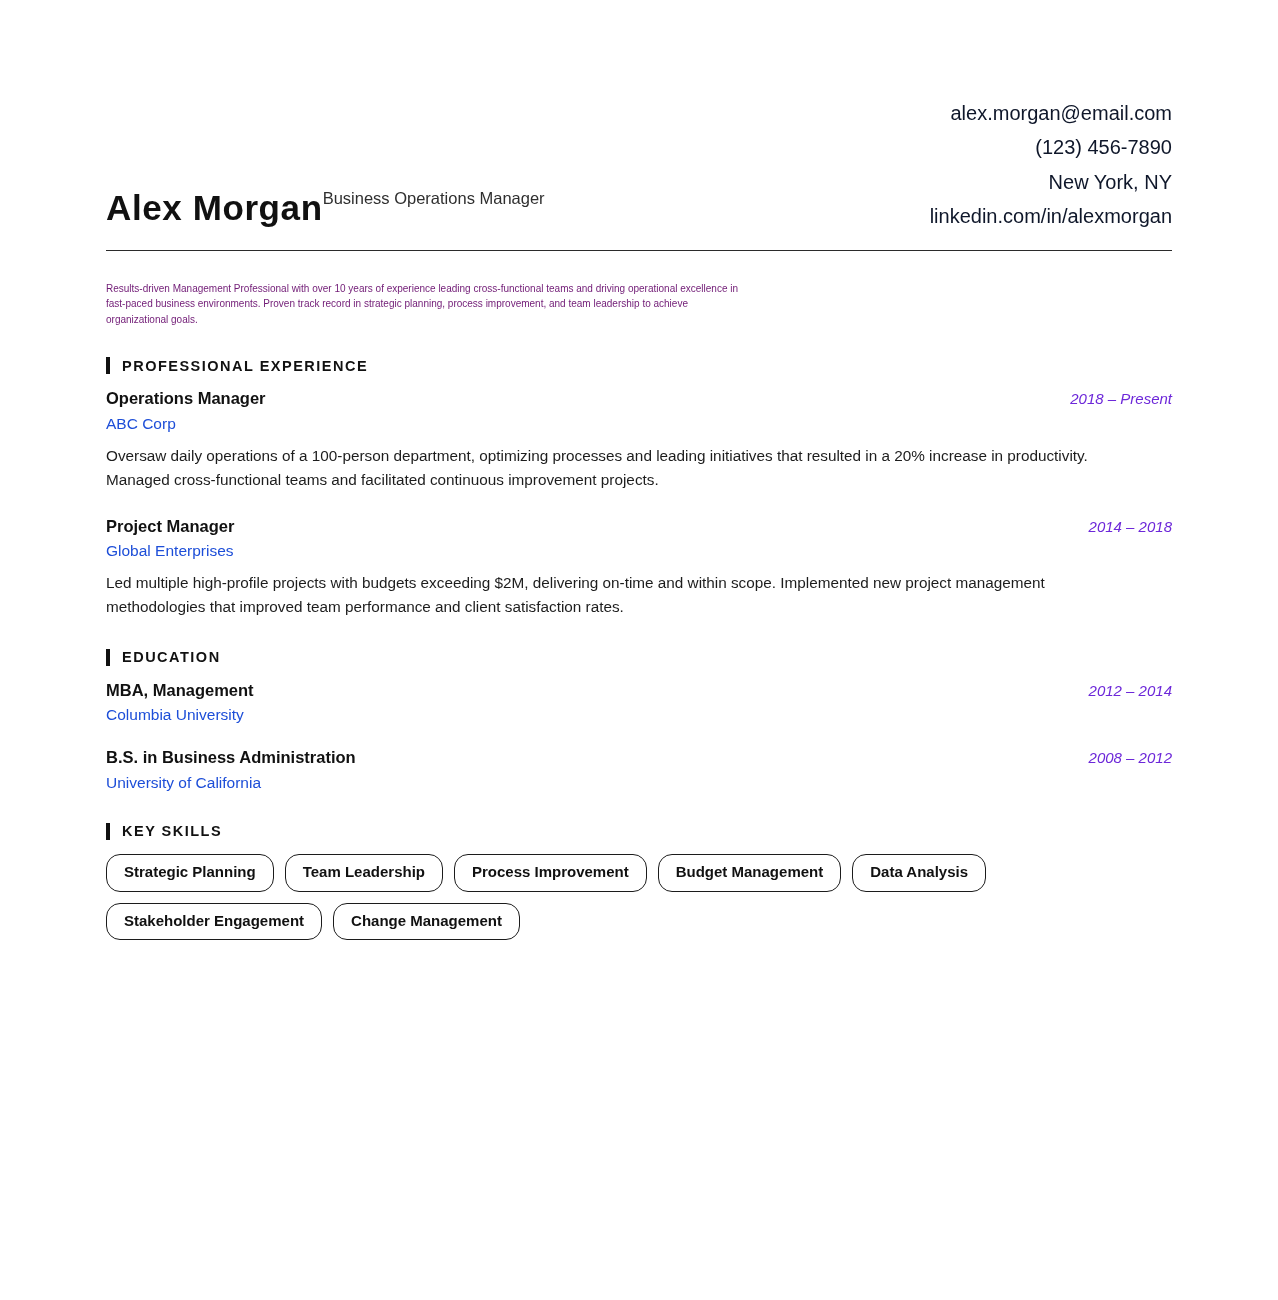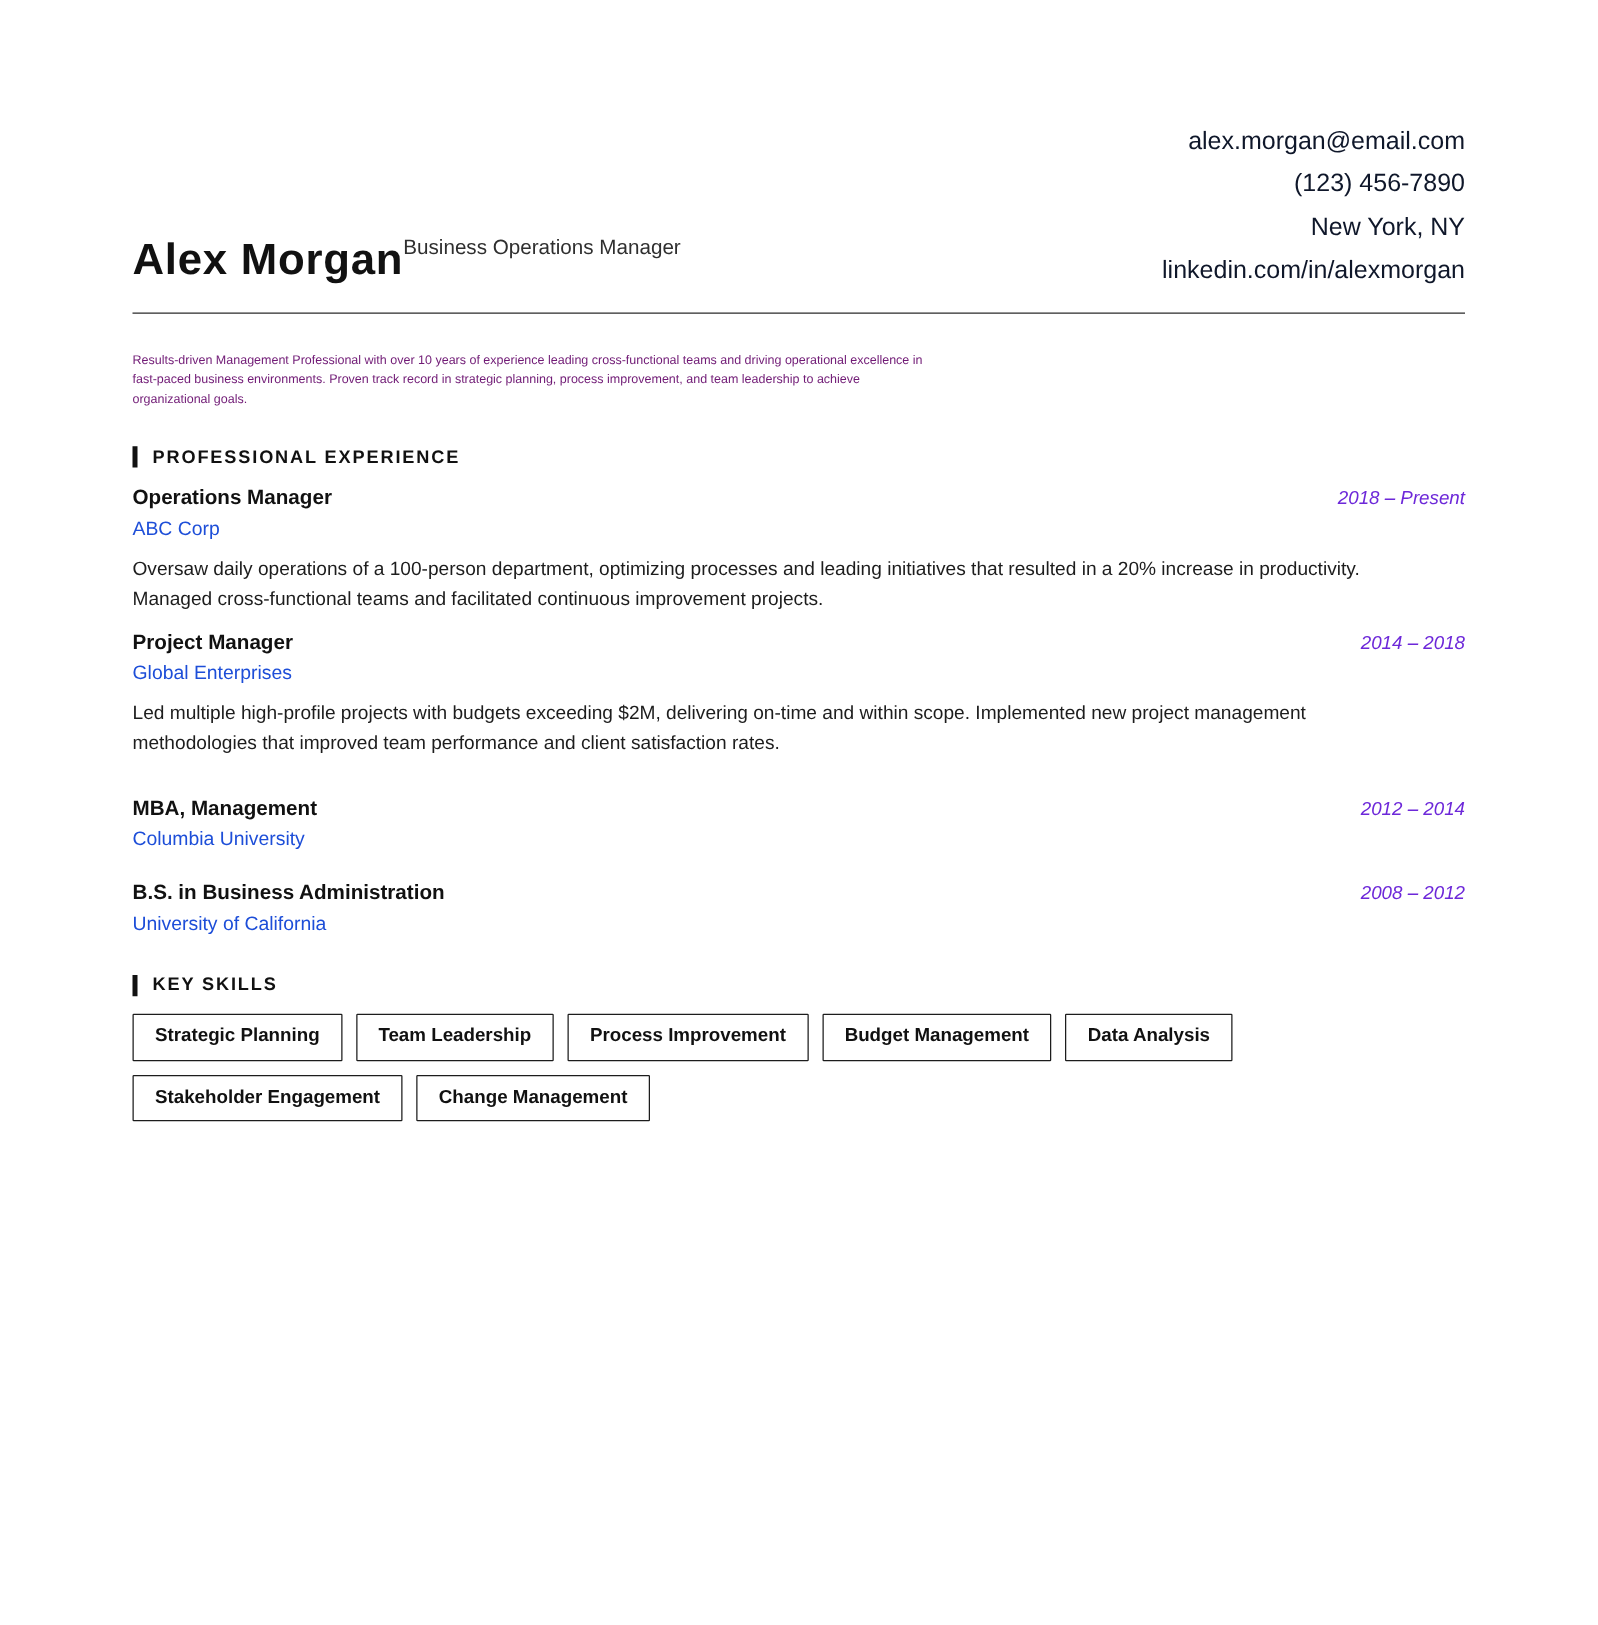--- a/index.html
+++ b/index.html
@@ -82,21 +82,21 @@
   }
 
   .summary-text {
     font-size: 10px;
     line-height: 1.56;
     color: #701a75;
     max-width: 640px;
   }
 
   
-  .entry { margin-bottom: 12px; }
+  .entry { margin-bottom: 24px; }
   .entry:last-child { margin-bottom: 16px; }
   .entry-top {
     display: flex;
     align-items: baseline;
     justify-content: space-between;
   }
   .entry-title {
     font-size: 16.5px;
     font-weight: bold;
     color: #111111;
@@ -128,21 +128,21 @@
 
   
   .skills {
     display: flex;
     flex-wrap: wrap;
     gap: 11px;
     max-width: 1068px;
   }
   .skill {
     border: 1.4px solid #1c1c1c;
-    border-radius: 1px;
+    border-radius: 14px;
     padding: 9px 17px 10px 17px;
     font-size: 15px;
     font-weight: bold;
     color: #111111;
     background: #ffffff;
     line-height: 1.1;
     white-space: nowrap;
   }
 </style>
 </head>
@@ -186,20 +186,24 @@
       <div class="entry-top">
         <span class="entry-title">Project Manager</span>
         <span class="entry-dates">2014 – 2018</span>
       </div>
       <div class="entry-org">Global Enterprises</div>
       <div class="entry-desc">Led multiple high-profile projects with budgets exceeding $2M, delivering on-time and within scope. Implemented new project management methodologies that improved team performance and client satisfaction rates.</div>
     </div>
   </div>
 
   <div class="section">
+    <div class="section-head">
+      <span class="section-bar"></span>
+      <span class="section-title">Education</span>
+    </div>
 
     <div class="edu-entry">
       <div class="entry-top">
         <span class="entry-title">MBA, Management</span>
         <span class="entry-dates">2012 – 2014</span>
       </div>
       <div class="entry-org">Columbia University</div>
     </div>
 
     <div class="edu-entry">

